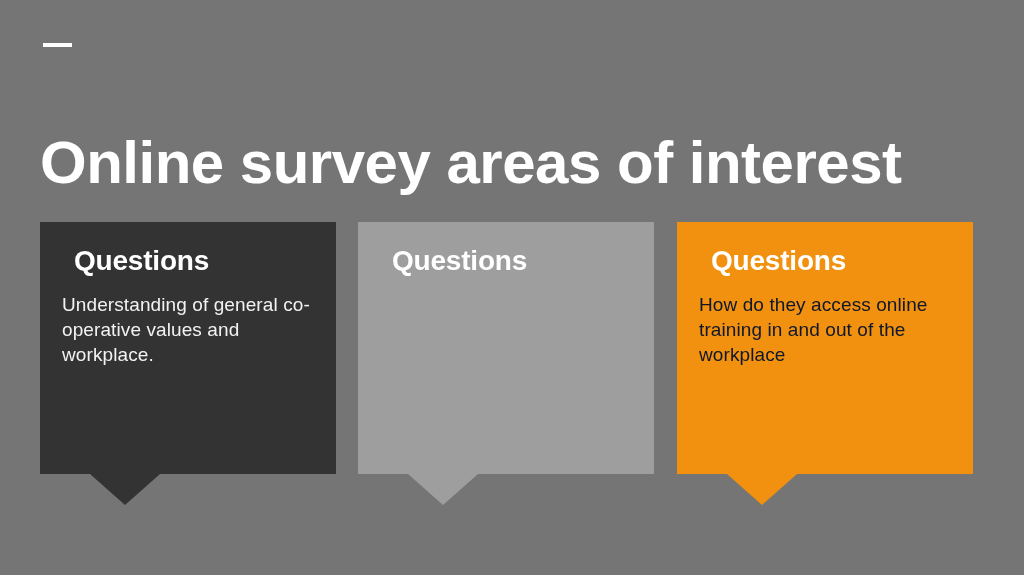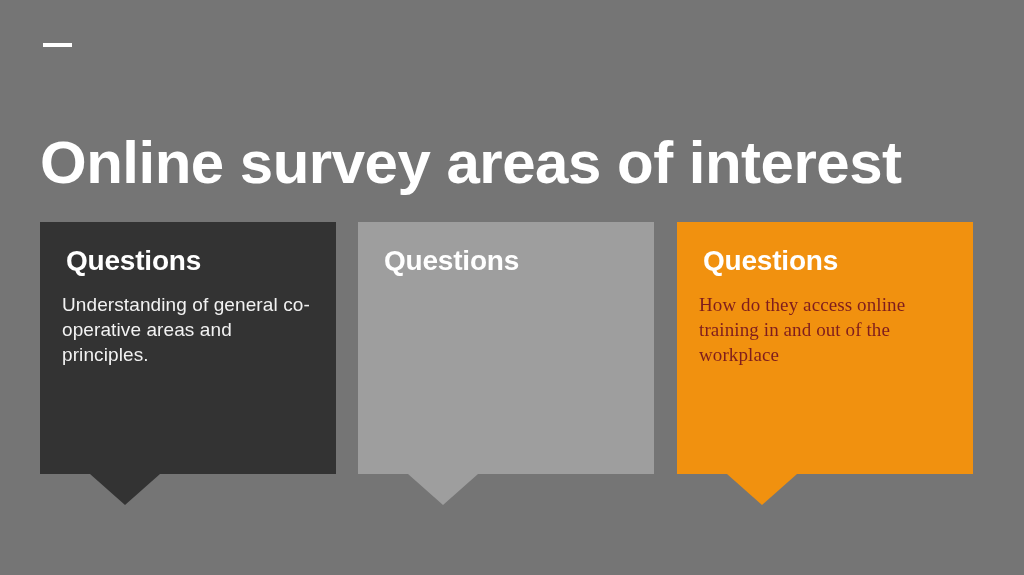--- a/index.html
+++ b/index.html
@@ -73,46 +73,46 @@
   }
   .card-tail.tail-1 { left: 50px;  border-top: 31px solid #333333; }
   .card-tail.tail-2 { left: 368px; border-top: 31px solid #9e9e9e; }
   .card-tail.tail-3 { left: 687px; border-top: 31px solid #f1910f; }
 
   .card-heading {
     color: #ffffff;
     font-size: 28px;
     font-weight: bold;
     line-height: 34px;
-    margin: 0 0 14px 4px;
+    margin: 0 0 14px 12px;
     letter-spacing: -0.2px;
   }
   .card-body {
     color: #f2f2f2;
     font-size: 19px;
     line-height: 25px;
     margin: 0;
     letter-spacing: 0.1px;
   }
-  .card-3 .card-body { color: #7f1d1d; font-family: Liberation Serif, serif; }
+  .card-3 .card-body { color: #0f172a; }
 </style>
 </head>
 <body>
 
 <div class="slide">
 
   <div class="accent-dash"></div>
 
   <h1 class="slide-title">Online survey areas of interest</h1>
 
   <div class="cards-row">
 
     <div class="callout-card card-1">
       <div class="card-heading">Questions</div>
-      <p class="card-body">Understanding of general co-operative areas and principles.</p>
+      <p class="card-body">Understanding of general co-operative values and workplace.</p>
     </div>
     <div class="card-tail tail-1"></div>
 
     <div class="callout-card card-2">
       <div class="card-heading">Questions</div>
     </div>
     <div class="card-tail tail-2"></div>
 
     <div class="callout-card card-3">
       <div class="card-heading">Questions</div>

